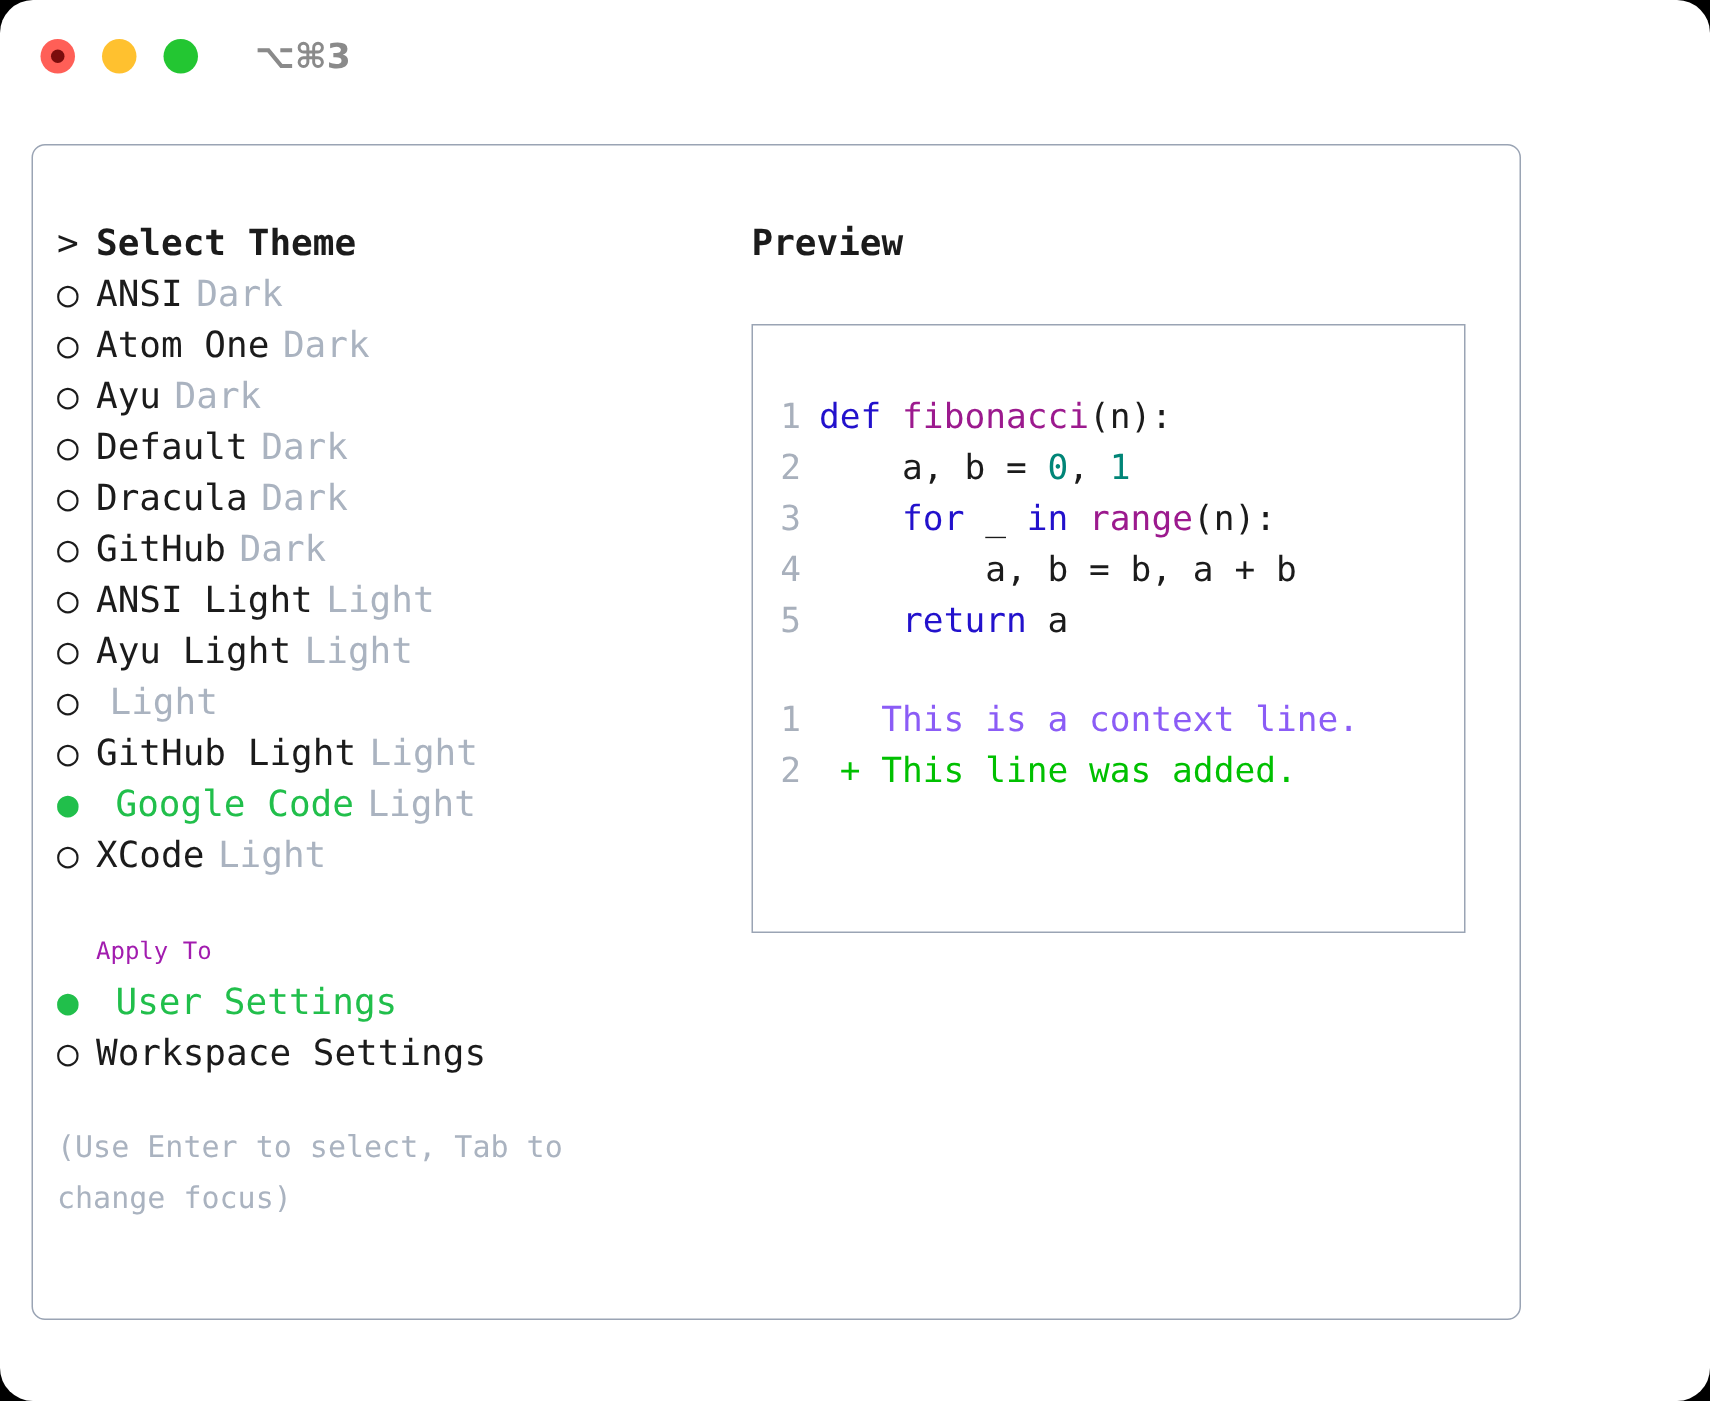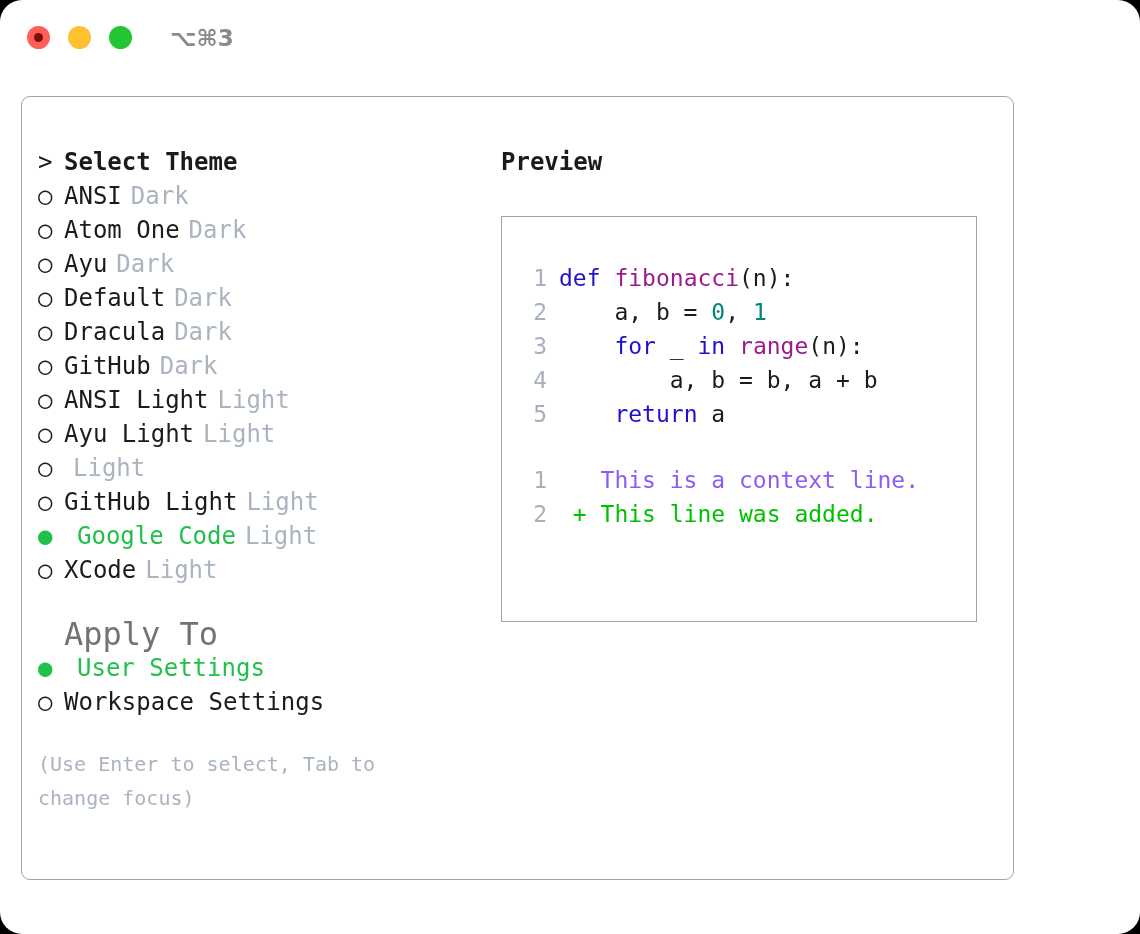--- a/index.html
+++ b/index.html
@@ -120,23 +120,23 @@
   .label { color: #1b1b1b; }
   .label.bold { font-weight: bold; }
   .label.sel  { color: #21bf4b; margin-left: 13px; }
   .tag {
     color: #aab3c0;
     margin-left: 9px;
   }
 
   .section-head {
     height: 34px;
-    font-size: 32px;
-    line-height: 34px;
-    color: #737373;
+    font-size: 16px;
+    line-height: 34px;
+    color: #a21caf;
     padding-left: 26px;
     white-space: pre;
   }
 
   .spacer-24 { height: 30px; }
   .spacer-16 { height: 28px; }
 
   .hint {
     font-size: 20px;
     line-height: 34px;
@@ -161,21 +161,21 @@
     white-space: pre;
   }
   .preview-box {
     margin-top: 37px;
     width: 476px;
     height: 406px;
     border: 1.6px solid #9aa4b4;
     box-sizing: border-box;
     background: #ffffff;
     padding-top: 44px;
-    padding-left: 19px;
+    padding-left: 6px;
   }
 
   .code-line {
     font-size: 23px;
     line-height: 34px;
     white-space: pre;
   }
   .ln {
     display: inline-block;
     width: 26px;

